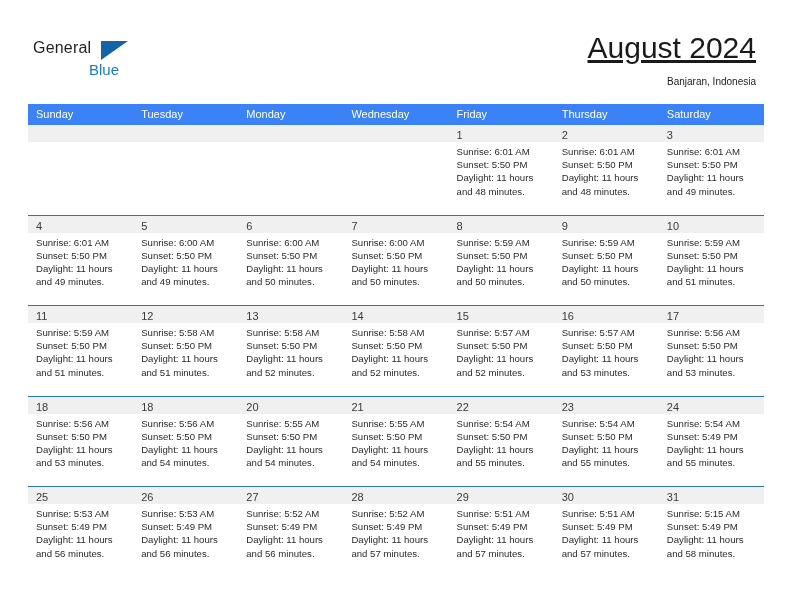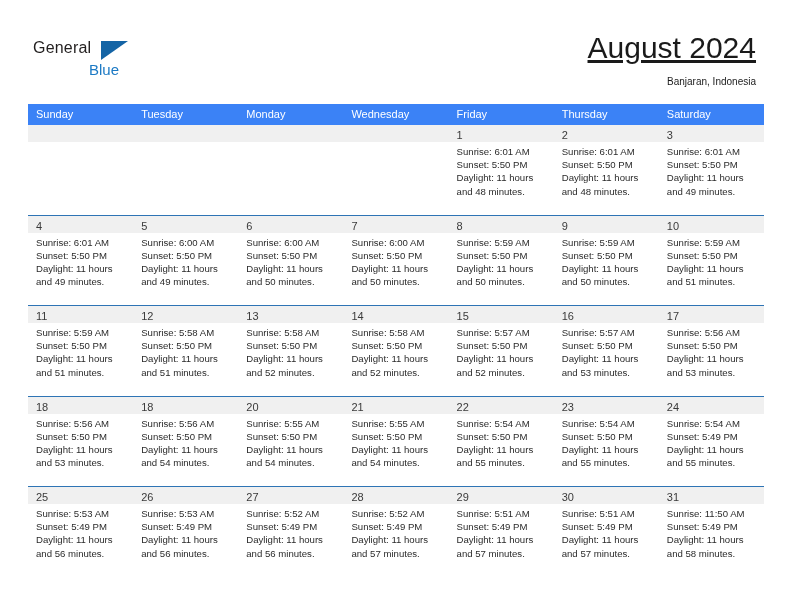--- a/index.html
+++ b/index.html
@@ -462,21 +462,21 @@
             <div class="day-info">
               <div>Sunrise: 5:51 AM</div>
               <div>Sunset: 5:49 PM</div>
               <div>Daylight: 11 hours</div>
               <div>and 57 minutes.</div>
             </div>
           </div>
           <div class="day">
             <div class="day-num-band"><span class="day-num">31</span></div>
             <div class="day-info">
-              <div>Sunrise: 11:50 AM</div>
+              <div>Sunrise: 5:15 AM</div>
               <div>Sunset: 5:49 PM</div>
               <div>Daylight: 11 hours</div>
               <div>and 58 minutes.</div>
             </div>
           </div>
         </div>
       </div>
 
   </div>
 

